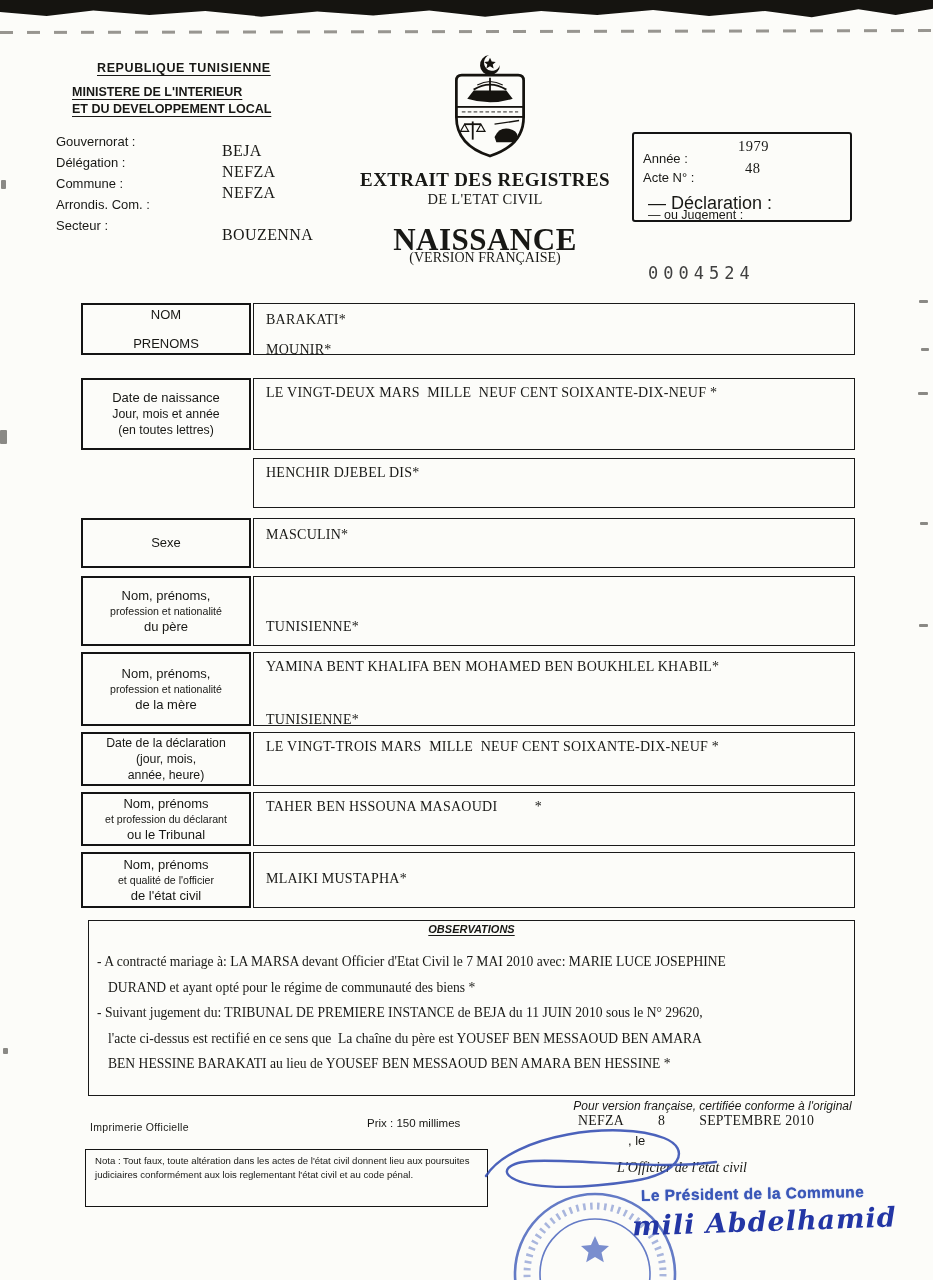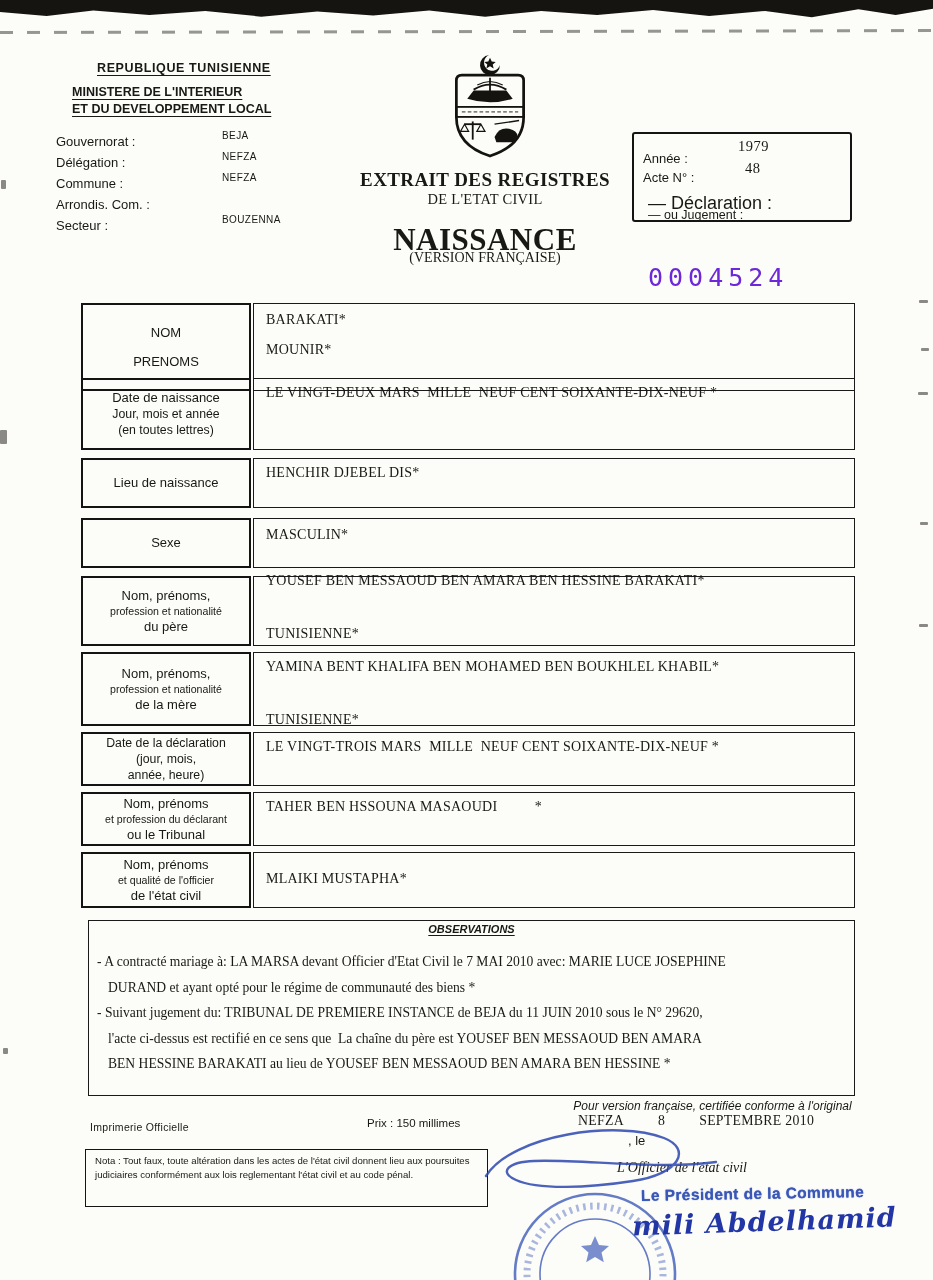--- a/index.html
+++ b/index.html
@@ -23,53 +23,53 @@
   }
   .speck { position:absolute; background:#2c2a26; opacity:.55; border-radius:1px; }
 
   
   .republic { left:97px; top:61px; font-size:12.5px; font-weight:600; letter-spacing:.6px; text-decoration:underline; text-underline-offset:3px; }
   .ministry { left:72px; top:84px; font-size:12.5px; font-weight:bold; line-height:17px; }
   .ministry div { text-decoration:underline; text-underline-offset:3px; }
   .admin { left:56px; top:130px; width:310px; }
   .admin-row { position:relative; height:21px; font-size:13px; }
   .admin-row .alabel { position:absolute; left:0; top:4px; }
-  .admin-row .avalue { position:absolute; left:166px; top:0; font-family:Liberation Sans, sans-serif; font-size:10px; letter-spacing:.4px; }
+  .admin-row .avalue { position:absolute; left:166px; top:12px; font-family:Liberation Serif, serif; font-size:16px; letter-spacing:.4px; }
 
   .emblem { left:440px; top:50px; }
 
   .titles { left:300px; top:0; width:370px; text-align:center; font-family:"Liberation Serif",serif; }
   .title1 { position:absolute; top:169px; width:100%; font-size:19px; font-weight:bold; letter-spacing:.4px; }
   .title2 { position:absolute; top:191px; width:100%; font-size:14.5px; letter-spacing:.3px; }
   .doctitle { position:absolute; top:222px; width:100%; font-size:31px; font-weight:bold; letter-spacing:.5px; }
   .docsub { position:absolute; top:250px; width:100%; font-size:14px; }
 
   .actebox { left:632px; top:132px; width:220px; height:90px; border:2px solid #141414; border-radius:3px; font-size:13px; }
   .actebox .t { position:absolute; }
   .actebox .serifv { font-family:"Liberation Serif",serif; font-size:14.5px; letter-spacing:.5px; }
 
-  .serial { left:648px; top:263px; font-family:"DejaVu Sans Mono",monospace; font-size:25px; letter-spacing:5px; color:#6d28d9; }
+  .serial { left:648px; top:263px; font-family:"DejaVu Sans Mono",monospace; font-size:17px; letter-spacing:5px; color:#404040; }
 
   
   .row { position:absolute; left:0; width:933px; }
   .cell { position:absolute; top:0; height:100%; }
   .lblcell { left:81px; width:170px; border:2px solid #141414; display:flex; flex-direction:column; align-items:center; justify-content:center; text-align:center; padding:2px 5px; gap:1px; }
   .valcell { left:253px; width:602px; border:1.5px solid #1a1a1a; padding:5px 12px; font-family:"Liberation Serif",serif; font-size:14px; letter-spacing:.25px; }
   .lbl { font-size:13px; line-height:16px; }
   .md  { font-size:12.3px; line-height:15px; }
   .sm  { font-size:10.6px; line-height:13px; }
   .vl  { white-space:pre; line-height:17px; }
   .gapbig { gap:13px; }
   .v-pad6 { padding-top:7px; }
   .v-pad4 { padding-top:5px; }
   .v-pad16 { padding-top:17px; }
   .v-strike { margin-top:-10px; background:transparent; }
   .v-sub { margin-top:36px; }
 
-  .r1 { top:303px; height:88px; }
+  .r1 { top:303px; height:52px; }
   .r2 { top:378px; height:72px; }
   .r3 { top:458px; height:50px; }
   .r4 { top:518px; height:50px; }
   .r5 { top:576px; height:70px; }
   .r6 { top:652px; height:74px; }
   .r7 { top:732px; height:54px; }
   .r8 { top:792px; height:54px; }
   .r9 { top:852px; height:56px; }
 
   
@@ -194,23 +194,20 @@
       <div class="lbl">Date de naissance</div>
       <div class="md">Jour, mois et année</div>
       <div class="md">(en toutes lettres)</div>
     </div>
     <div class="cell valcell v-pad4">
       <div class="vl">LE VINGT-DEUX MARS  MILLE  NEUF CENT SOIXANTE-DIX-NEUF *</div>
     </div>
   </div>
 
   <div class="row r3">
-    <div class="cell lblcell">
-      <div class="lbl">Lieu de naissance</div>
-    </div>
     <div class="cell valcell v-pad4">
       <div class="vl">HENCHIR DJEBEL DIS*</div>
     </div>
   </div>
 
   <div class="row r4">
     <div class="cell lblcell">
       <div class="lbl">Sexe</div>
     </div>
     <div class="cell valcell v-pad6">
@@ -218,21 +215,20 @@
     </div>
   </div>
 
   <div class="row r5">
     <div class="cell lblcell">
       <div class="lbl">Nom, prénoms,</div>
       <div class="sm">profession et nationalité</div>
       <div class="lbl">du père</div>
     </div>
     <div class="cell valcell">
-      <div class="vl v-strike">YOUSEF BEN MESSAOUD BEN AMARA BEN HESSINE BARAKATI*</div>
       <div class="vl v-sub">TUNISIENNE*</div>
     </div>
   </div>
 
   <div class="row r6">
     <div class="cell lblcell">
       <div class="lbl">Nom, prénoms,</div>
       <div class="sm">profession et  nationalité</div>
       <div class="lbl">de la mère</div>
     </div>

